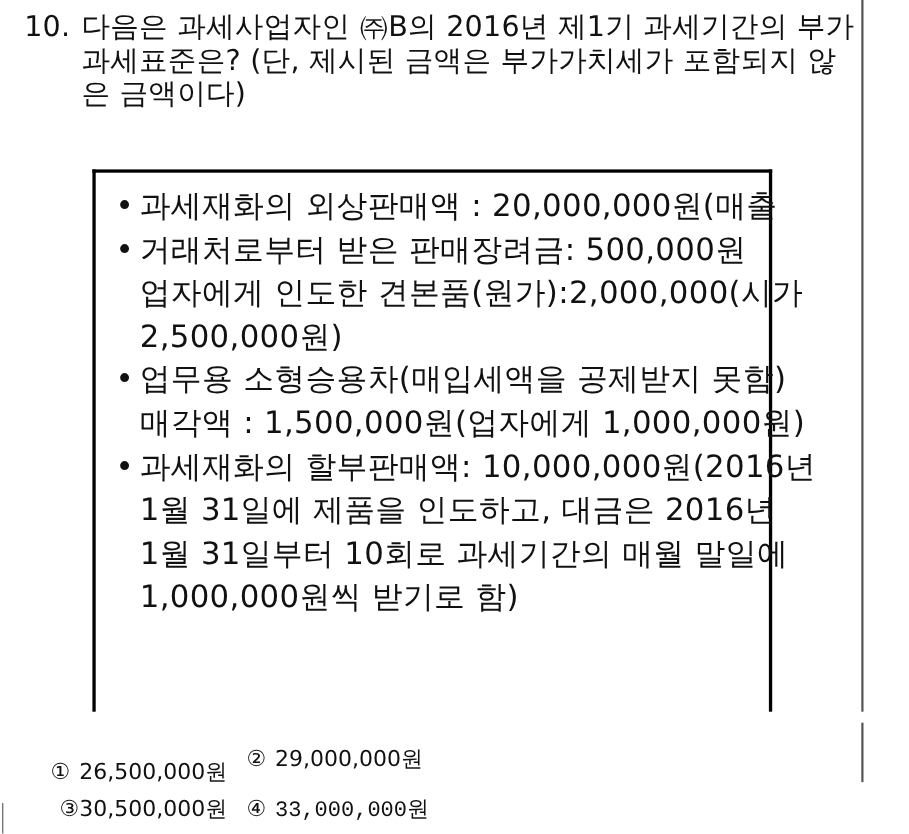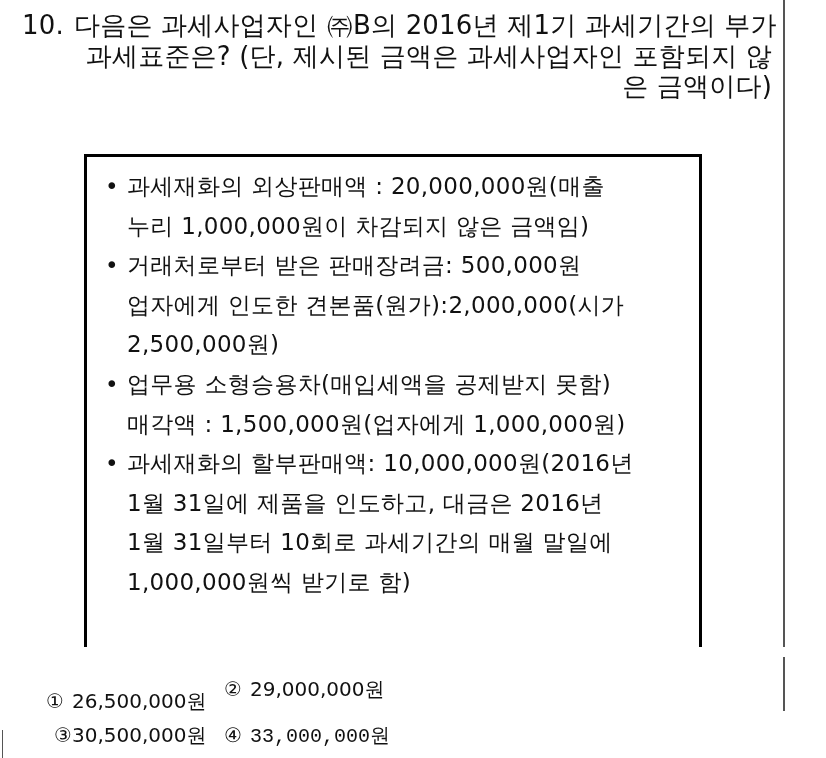--- a/index.html
+++ b/index.html
@@ -3,51 +3,50 @@
 <meta charset="utf-8">
 <style>
   html, body { margin:0; padding:0; background:#ffffff; }
   body { width:826px; height:758px; position:relative; overflow:hidden; color:#111; font-family:"DejaVu Sans", sans-serif; }
   .rule-right { position:absolute; left:783px; top:0; width:2px; height:647px; background:#555; }
   .rule-right2 { position:absolute; left:783px; top:657px; width:2px; height:54px; background:#555; }
   .rule-left { position:absolute; left:2px; top:730px; width:1px; height:28px; background:#555; }
 
   .question { position:absolute; left:22px; top:10px; width:750px; font-size:26px; line-height:30.5px; letter-spacing:0.2px; }
   .q-num { position:absolute; left:0; top:0; }
-  .q-line { padding-left:52px; white-space:nowrap; display:block;text-align:right; }
+  .q-line { padding-left:52px; white-space:nowrap; display:block; }
 
   .box { position:absolute; left:84px; top:154px; width:612px; height:490px; border-top:3px solid #000; border-left:3px solid #000; border-right:3px solid #000; }
-  .box-inner { position:absolute; left:18px; top:10px; right:6px; font-size:23px; line-height:39.6px; letter-spacing:0.3px; }
+  .box-inner { position:absolute; left:18px; top:10px; right:6px; font-size:28px; line-height:39.6px; letter-spacing:0.3px; }
   .item-line { display:block; white-space:nowrap; }
   .bullet { display:inline-block; width:22px; }
   .indent { padding-left:22px; }
 
   .choices { position:absolute; left:46px; top:676px; font-size:20px; }
   .choice { position:absolute; white-space:nowrap; }
   .choice .mark { display:inline-block; width:26px; }
 </style>
 </head>
 <body>
 
 <div class="rule-right"></div>
 <div class="rule-right2"></div>
 <div class="rule-left"></div>
 
 <div class="question">
   <span class="q-num">10.</span>
   <span class="q-line">다음은 과세사업자인 ㈜B의 2016년 제1기 과세기간의 부가</span>
-  <span class="q-line">과세표준은? (단, 제시된 금액은 과세사업자인 포함되지 않</span>
+  <span class="q-line">과세표준은? (단, 제시된 금액은 부가가치세가 포함되지 않</span>
   <span class="q-line">은 금액이다)</span>
 </div>
 
 <div class="box">
   <div class="box-inner">
 
     <span class="item-line"><span class="bullet">•</span><span>과세재화의 외상판매액 : 20,000,000원(매출</span></span>
-    <span class="item-line indent">누리 1,000,000원이 차감되지 않은 금액임)</span>
 
     <span class="item-line"><span class="bullet">•</span><span>거래처로부터 받은 판매장려금: 500,000원</span></span>
 
     <span class="item-line indent">업자에게 인도한 견본품(원가):2,000,000(시가</span>
     <span class="item-line indent">2,500,000원)</span>
 
     <span class="item-line"><span class="bullet">•</span><span>업무용 소형승용차(매입세액을 공제받지 못함)</span></span>
     <span class="item-line indent">매각액 : 1,500,000원(업자에게 1,000,000원)</span>
 
     <span class="item-line"><span class="bullet">•</span><span>과세재화의 할부판매액: 10,000,000원(2016년</span></span>

